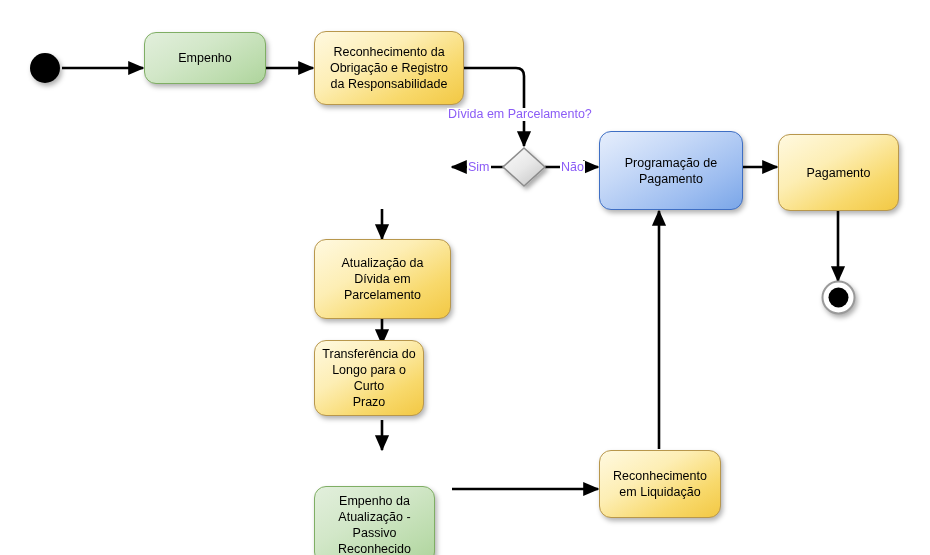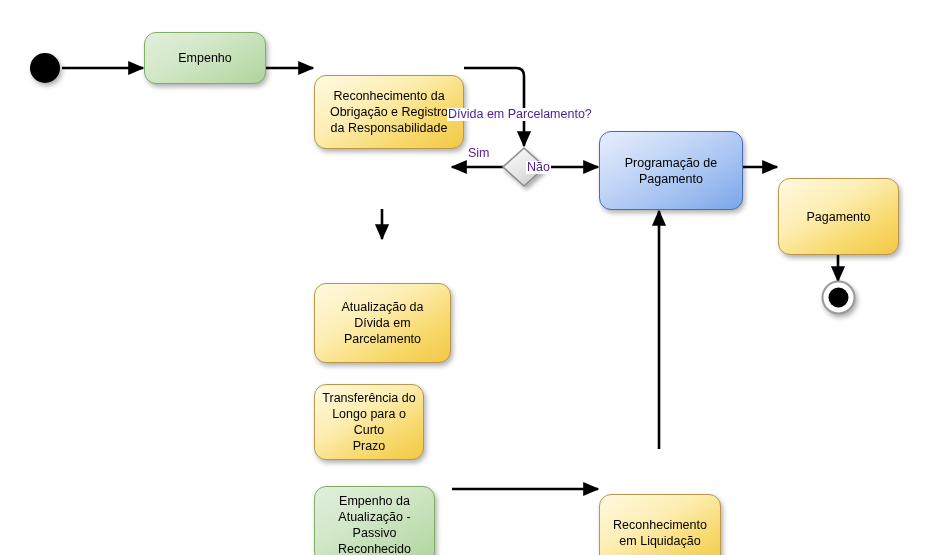--- a/index.html
+++ b/index.html
@@ -37,38 +37,37 @@
     font-size: 12.5px;
     line-height: 1.28;
     color: #000000;
     padding: 3px 6px;
     white-space: pre-line;
     filter: drop-shadow(2.5px 3px 2.5px rgba(0,0,0,0.30));
   }
   .node-yellow {
     background: linear-gradient(150deg, #fff9e0 0%, #fdeeb4 38%, #f8d96c 72%, #f2c844 100%);
     border: 1.6px solid #b8974c;
-    margin-top: 44px;
   }
   .node-green {
     background: linear-gradient(150deg, #e2efdc 0%, #d2e7c8 40%, #bcdcad 78%, #aed49c 100%);
     border: 1.6px solid #7fae64;
   }
   .node-blue {
     background: linear-gradient(150deg, #e6eefc 0%, #c5d8f7 35%, #9dbdf0 72%, #7aa6e8 100%);
     border: 1.8px solid #3f6fc4;
   }
   .terminal {
     position: absolute;
     filter: drop-shadow(2.5px 3px 2.5px rgba(0,0,0,0.32));
   }
   .edge-label {
     position: absolute;
     font-size: 12.5px;
-    color: #4c1d95;
+    color: #8b5cf6;
     background: #ffffff;
     white-space: nowrap;
     line-height: 1;
     padding: 0 1px;
   }
 </style>
 </head>
 <body>
 
 <div id="canvas">
@@ -136,27 +135,27 @@
 
   <div class="node node-yellow" style="left:314px; top:340px; width:110px; height:76px;">Transferência do
 Longo para o Curto
 Prazo</div>
 
   <div class="node node-green" style="left:314px; top:450px; width:121px; height:78px;margin-top:36px;">Empenho da
 Atualização -
 Passivo
 Reconhecido</div>
 
-  <div class="node node-yellow" style="left:599px; top:450px; width:122px; height:77px;">Reconhecimento
+  <div class="node node-yellow" style="left:599px; top:450px; width:122px; height:68px;">Reconhecimento
 em Liquidação</div>
 
   <div class="node node-blue" style="left:599px; top:131px; width:144px; height:79px;">Programação de
 Pagamento</div>
 
   <div class="node node-yellow" style="left:778px; top:134px; width:121px; height:77px;">Pagamento</div>
 
   <div class="edge-label" style="left:447px; top:108px;">Dívida em Parcelamento?</div>
 
-  <div class="edge-label" style="left:467px; top:147px;">Sim</div>
+  <div class="edge-label" style="left:467px; top:161px;">Sim</div>
 
-  <div class="edge-label" style="left:526px; top:161px;">Não</div>
+  <div class="edge-label" style="left:560px; top:161px;">Não</div>
 
 </div>
 
 </body></html>

